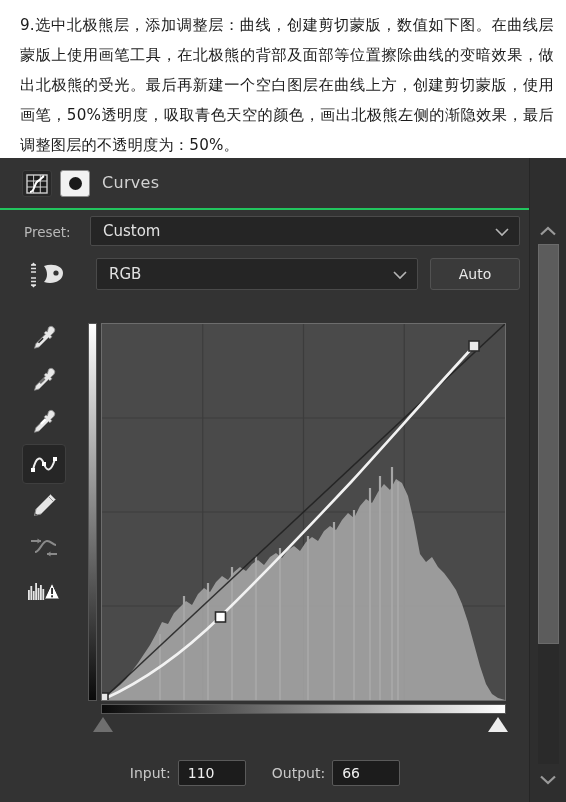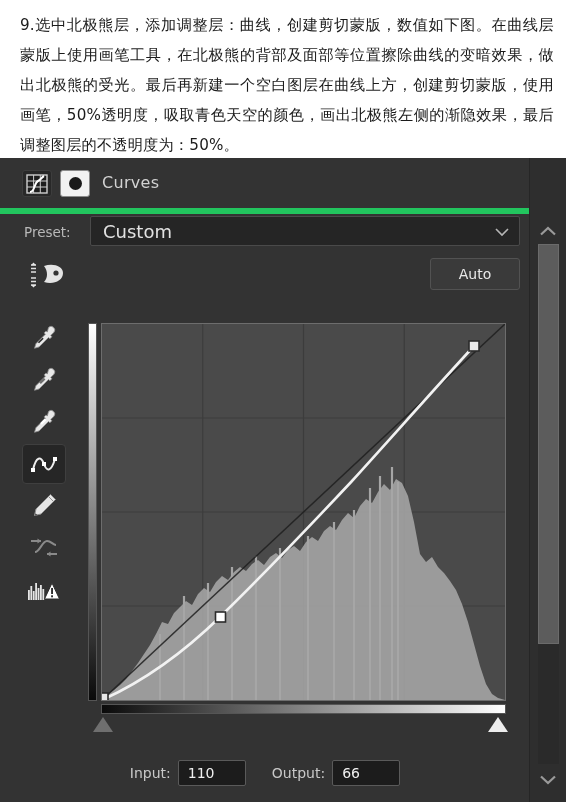--- a/index.html
+++ b/index.html
@@ -42,21 +42,21 @@
     overflow: hidden;
   }
 
   
   #panel-header {
     position: absolute;
     left: 0; top: 0;
     width: 530px;
     height: 50px;
     background: #333333;
-    border-bottom: 6px solid #22c55e;
+    border-bottom: 2px solid #22c55e;
     text-align: center;
   }
   .hdr-icon-box {
     position: absolute;
     top: 12px;
     width: 30px;
     height: 27px;
     border-radius: 3px;
     box-sizing: border-box;
   }
@@ -111,21 +111,21 @@
     border: 1px solid #4a4a4a;
     border-radius: 2px;
     box-sizing: border-box;
   }
   .ps-select .sel-text {
     position: absolute;
     left: 12px;
     top: 50%;
     transform: translateY(-50%);
     color: #e2e2e2;
-    font-size: 18px;
+    font-size: 15px;
     white-space: nowrap;
   }
   .ps-select .chev {
     position: absolute;
     right: 10px;
     top: 50%;
     transform: translateY(-50%);
   }
   #preset-select {
     left: 90px; top: 0;
@@ -350,20 +350,28 @@
   <div id="channel-row">
     <div id="channel-icon">
       <svg width="44" height="26" viewBox="0 0 44 26">
         <path d="M18 4 C 27 1, 37 4, 37 11 C 37 19, 27 23, 18 20 C 22 16, 22 9, 18 4 Z" fill="#e4e4e4"></path>
         <circle cx="30" cy="11" r="2.6" fill="#333333"></circle>
         <path d="M5 3 L10 3 M5 6.5 L10 6.5 M5 10 L10 10" stroke="#e0e0e0" stroke-width="1.6"></path>
         <path d="M7.5 0.6 L10 3.2 L5 3.2 Z" fill="#e6e6e6"></path>
         <path d="M5 16 L10 16 M5 19.5 L10 19.5 M5 23 L10 23" stroke="#e0e0e0" stroke-width="1.6"></path>
         <path d="M7.5 25.6 L5 23 L10 23 Z" fill="#e6e6e6"></path>
       </svg>
+    </div>
+    <div class="ps-select" id="channel-select">
+      <span class="sel-text">RGB</span>
+      <span class="chev">
+        <svg width="14" height="9" viewBox="0 0 14 9">
+          <path d="M1 1.5 L7 7.5 L13 1.5" fill="none" stroke="#b5b5b5" stroke-width="1.6"></path>
+        </svg>
+      </span>
     </div>
     <div id="auto-button">Auto</div>
   </div>
 
   <div id="curve-toolbar">
 
     <div class="tool-btn">
       <svg width="30" height="30" viewBox="0 0 30 30">
         <path d="M19.5 4.5 a3.6 3.6 0 0 1 5.2 5 l-3 3 1.2 1.2 -2 2 -1.3-1.3 -9.5 9.5 -4.6 1.4 1.4-4.6 9.5-9.5 -1.3-1.3 2-2 1.2 1.2 z" fill="#e8e8e8" stroke="#8c8c8c" stroke-width="0.8"></path>
         <path d="M9.5 19.8 l4.6 -4.6" stroke="#2a2a2a" stroke-width="1.6"></path>

